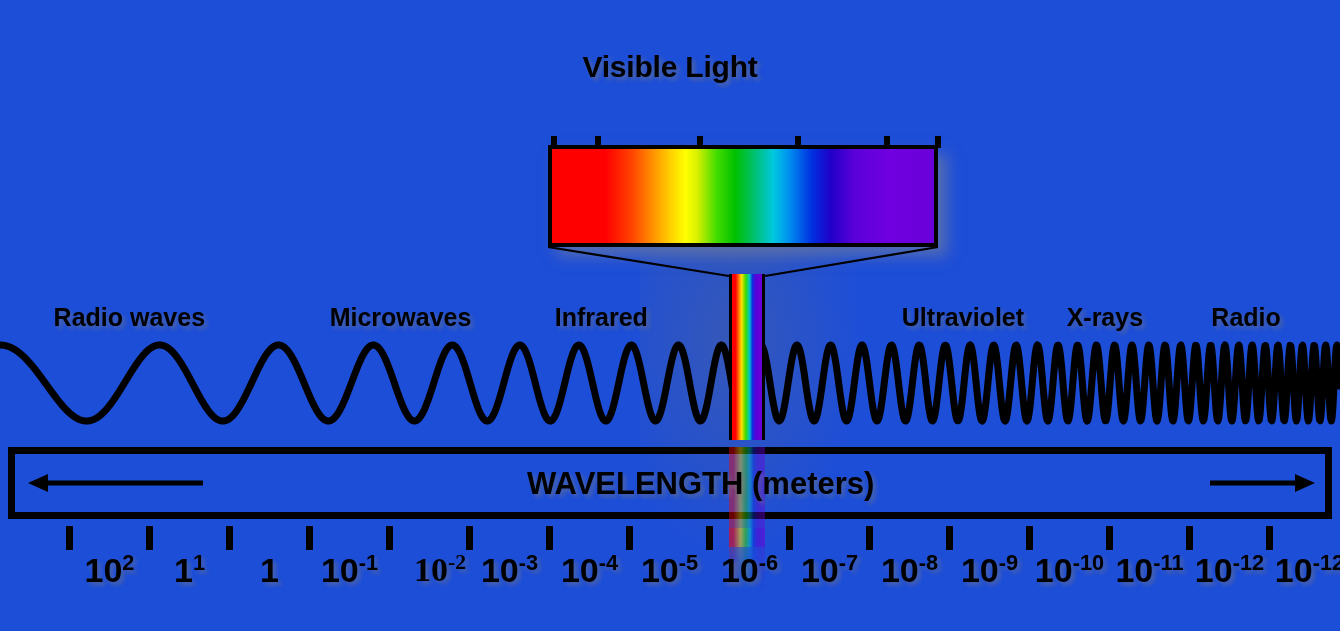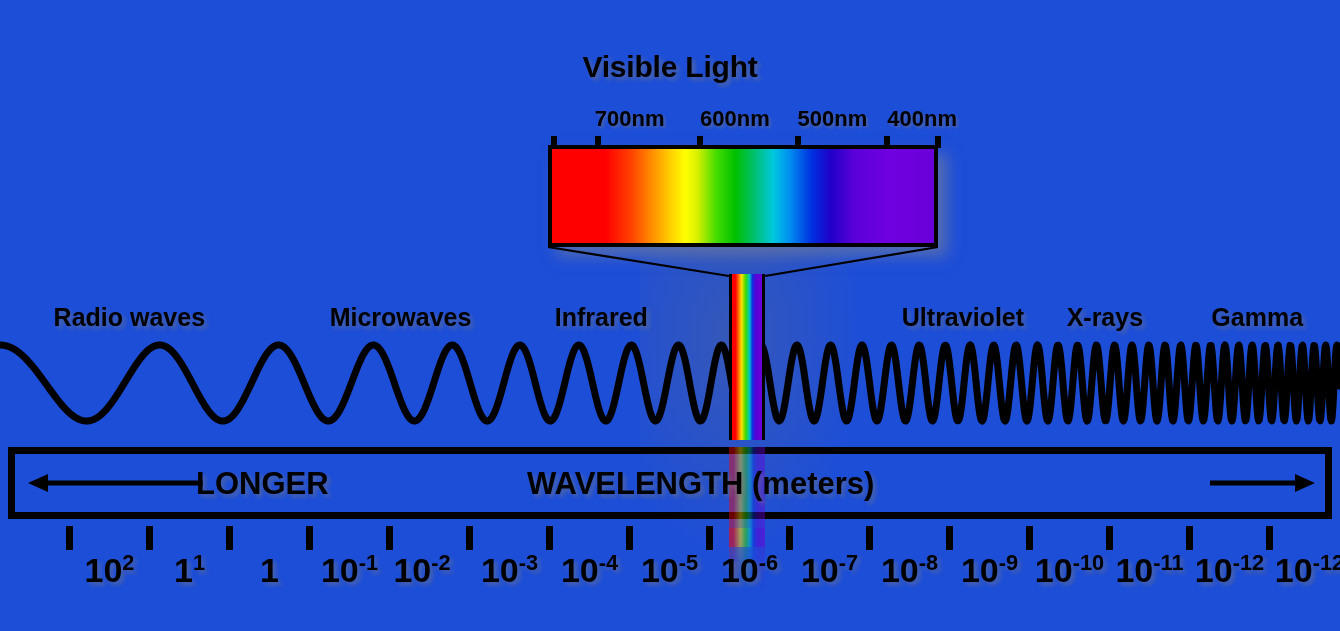--- a/index.html
+++ b/index.html
@@ -253,26 +253,20 @@
 </style>
 </head>
 <body>
 
 <div id="stage">
 
   <div id="callout-glow"></div>
 
   <div id="visible-title">Visible Light</div>
 
-  <div id="nm-labels">
-      <div class="nm-label" style="left: 12%;">700nm</div>
-      <div class="nm-label" style="left: 39%;">600nm</div>
-      <div class="nm-label" style="left: 64%;">500nm</div>
-      <div class="nm-label" style="left: 87%;">400nm</div>
-    </div>
 
   <div id="nm-ticks">
       <div class="nm-tick" style="left: 0.8%;"></div>
       <div class="nm-tick" style="left: 12%;"></div>
       <div class="nm-tick" style="left: 38.2%;"></div>
       <div class="nm-tick" style="left: 63.3%;"></div>
       <div class="nm-tick" style="left: 86.2%;"></div>
       <div class="nm-tick" style="left: 99.2%;"></div>
     </div>
 
@@ -288,21 +282,21 @@
   <svg id="wave" viewBox="0 0 1340 110" preserveAspectRatio="none">
     <path id="wave-path" fill="none" stroke="#000" stroke-width="7" stroke-linecap="round" stroke-linejoin="round" d="M0.00 15.00 L0.70 15.01 L1.40 15.04 L2.10 15.09 L2.80 15.16 L3.50 15.26 L4.20 15.37 L4.90 15.50 L5.60 15.66 L6.30 15.83 L7.00 16.03 L7.70 16.25 L8.40 16.48 L9.10 16.74 L9.80 17.02 L10.50 17.32 L11.20 17.64 L11.90 17.98 L12.60 18.34 L13.30 18.72 L14.00 19.12 L14.70 19.54 L15.40 19.98 L16.10 20.44 L16.80 20.92 L17.50 21.42 L18.20 21.93 L18.90 22.47 L19.60 23.02 L20.30 23.60 L21.00 24.19 L21.70 24.80 L22.40 25.42 L23.10 26.06 L23.80 26.73 L24.50 27.40 L25.20 28.09 L25.90 28.80 L26.60 29.53 L27.30 30.27 L28.00 31.02 L28.70 31.79 L29.40 32.57 L30.10 33.37 L30.80 34.18 L31.50 35.00 L32.20 35.84 L32.90 36.68 L33.60 37.54 L34.30 38.41 L35.00 39.29 L35.70 40.18 L36.40 41.07 L37.10 41.98 L37.80 42.89 L38.50 43.82 L39.20 44.75 L39.90 45.68 L40.60 46.63 L41.30 47.57 L42.00 48.53 L42.70 49.48 L43.40 50.45 L44.10 51.41 L44.80 52.38 L45.50 53.34 L46.20 54.31 L46.90 55.28 L47.60 56.25 L48.30 57.22 L49.00 58.19 L49.70 59.16 L50.40 60.12 L51.10 61.08 L51.80 62.04 L52.50 62.99 L53.20 63.93 L53.90 64.87 L54.60 65.81 L55.30 66.73 L56.00 67.65 L56.70 68.56 L57.40 69.46 L58.10 70.35 L58.80 71.23 L59.50 72.10 L60.20 72.96 L60.90 73.80 L61.60 74.63 L62.30 75.45 L63.00 76.26 L63.70 77.04 L64.40 77.81 L65.10 78.57 L65.80 79.31 L66.50 80.03 L67.20 80.73 L67.90 81.42 L68.60 82.08 L69.30 82.73 L70.00 83.35 L70.70 83.96 L71.40 84.54 L72.10 85.10 L72.80 85.64 L73.50 86.15 L74.20 86.64 L74.90 87.11 L75.60 87.55 L76.30 87.97 L77.00 88.36 L77.70 88.73 L78.40 89.07 L79.10 89.38 L79.80 89.67 L80.50 89.93 L81.20 90.16 L81.90 90.36 L82.60 90.54 L83.30 90.69 L84.00 90.81 L84.70 90.90 L85.40 90.96 L86.10 90.99 L86.80 91.00 L87.50 90.97 L88.20 90.92 L88.90 90.83 L89.60 90.72 L90.30 90.57 L91.00 90.40 L91.70 90.19 L92.40 89.96 L93.10 89.69 L93.80 89.40 L94.50 89.08 L95.20 88.72 L95.90 88.34 L96.60 87.93 L97.30 87.49 L98.00 87.02 L98.70 86.53 L99.40 86.00 L100.10 85.45 L100.80 84.87 L101.50 84.26 L102.20 83.63 L102.90 82.97 L103.60 82.28 L104.30 81.57 L105.00 80.83 L105.70 80.07 L106.40 79.29 L107.10 78.48 L107.80 77.65 L108.50 76.80 L109.20 75.92 L109.90 75.03 L110.60 74.11 L111.30 73.18 L112.00 72.22 L112.70 71.25 L113.40 70.26 L114.10 69.26 L114.80 68.24 L115.50 67.20 L116.20 66.15 L116.90 65.09 L117.60 64.01 L118.30 62.93 L119.00 61.83 L119.70 60.72 L120.40 59.61 L121.10 58.49 L121.80 57.36 L122.50 56.22 L123.20 55.08 L123.90 53.94 L124.60 52.79 L125.30 51.65 L126.00 50.50 L126.70 49.35 L127.40 48.21 L128.10 47.06 L128.80 45.93 L129.50 44.79 L130.20 43.66 L130.90 42.54 L131.60 41.43 L132.30 40.33 L133.00 39.23 L133.70 38.15 L134.40 37.08 L135.10 36.03 L135.80 34.98 L136.50 33.96 L137.20 32.95 L137.90 31.96 L138.60 30.99 L139.30 30.03 L140.00 29.10 L140.70 28.19 L141.40 27.30 L142.10 26.44 L142.80 25.60 L143.50 24.79 L144.20 24.00 L144.90 23.24 L145.60 22.51 L146.30 21.81 L147.00 21.14 L147.70 20.50 L148.40 19.89 L149.10 19.32 L149.80 18.78 L150.50 18.27 L151.20 17.79 L151.90 17.35 L152.60 16.95 L153.30 16.59 L154.00 16.26 L154.70 15.96 L155.40 15.71 L156.10 15.49 L156.80 15.32 L157.50 15.18 L158.20 15.08 L158.90 15.02 L159.60 15.00 L160.30 15.02 L161.00 15.08 L161.70 15.18 L162.40 15.33 L163.10 15.51 L163.80 15.73 L164.50 16.00 L165.20 16.30 L165.90 16.64 L166.60 17.03 L167.30 17.45 L168.00 17.91 L168.70 18.42 L169.40 18.96 L170.10 19.54 L170.80 20.16 L171.50 20.81 L172.20 21.50 L172.90 22.23 L173.60 22.99 L174.30 23.79 L175.00 24.62 L175.70 25.49 L176.40 26.38 L177.10 27.31 L177.80 28.27 L178.50 29.26 L179.20 30.28 L179.90 31.33 L180.60 32.40 L181.30 33.50 L182.00 34.62 L182.70 35.76 L183.40 36.93 L184.10 38.12 L184.80 39.32 L185.50 40.55 L186.20 41.79 L186.90 43.05 L187.60 44.32 L188.30 45.60 L189.00 46.89 L189.70 48.19 L190.40 49.50 L191.10 50.82 L191.80 52.14 L192.50 53.46 L193.20 54.79 L193.90 56.11 L194.60 57.43 L195.30 58.75 L196.00 60.07 L196.70 61.38 L197.40 62.67 L198.10 63.96 L198.80 65.24 L199.50 66.50 L200.20 67.75 L200.90 68.99 L201.60 70.20 L202.30 71.39 L203.00 72.57 L203.70 73.72 L204.40 74.84 L205.10 75.94 L205.80 77.01 L206.50 78.05 L207.20 79.06 L207.90 80.04 L208.60 80.98 L209.30 81.89 L210.00 82.77 L210.70 83.60 L211.40 84.40 L212.10 85.15 L212.80 85.87 L213.50 86.54 L214.20 87.17 L214.90 87.76 L215.60 88.29 L216.30 88.79 L217.00 89.23 L217.70 89.63 L218.40 89.98 L219.10 90.27 L219.80 90.52 L220.50 90.72 L221.20 90.86 L221.90 90.96 L222.60 91.00 L223.30 90.99 L224.00 90.92 L224.70 90.81 L225.40 90.64 L226.10 90.42 L226.80 90.14 L227.50 89.81 L228.20 89.43 L228.90 89.00 L229.60 88.52 L230.30 87.98 L231.00 87.40 L231.70 86.76 L232.40 86.07 L233.10 85.34 L233.80 84.56 L234.50 83.73 L235.20 82.85 L235.90 81.93 L236.60 80.97 L237.30 79.96 L238.00 78.92 L238.70 77.83 L239.40 76.71 L240.10 75.54 L240.80 74.35 L241.50 73.12 L242.20 71.85 L242.90 70.56 L243.60 69.24 L244.30 67.89 L245.00 66.52 L245.70 65.12 L246.40 63.71 L247.10 62.27 L247.80 60.82 L248.50 59.36 L249.20 57.88 L249.90 56.40 L250.60 54.90 L251.30 53.40 L252.00 51.90 L252.70 50.40 L253.40 48.90 L254.10 47.40 L254.80 45.91 L255.50 44.43 L256.20 42.96 L256.90 41.51 L257.60 40.07 L258.30 38.65 L259.00 37.25 L259.70 35.87 L260.40 34.52 L261.10 33.20 L261.80 31.91 L262.50 30.65 L263.20 29.42 L263.90 28.23 L264.60 27.08 L265.30 25.97 L266.00 24.91 L266.70 23.89 L267.40 22.92 L268.10 21.99 L268.80 21.12 L269.50 20.30 L270.20 19.53 L270.90 18.82 L271.60 18.16 L272.30 17.57 L273.00 17.03 L273.70 16.55 L274.40 16.14 L275.10 15.79 L275.80 15.50 L276.50 15.28 L277.20 15.12 L277.90 15.03 L278.60 15.00 L279.30 15.04 L280.00 15.15 L280.70 15.32 L281.40 15.56 L282.10 15.87 L282.80 16.25 L283.50 16.69 L284.20 17.19 L284.90 17.77 L285.60 18.40 L286.30 19.10 L287.00 19.86 L287.70 20.68 L288.40 21.57 L289.10 22.51 L289.80 23.51 L290.50 24.56 L291.20 25.67 L291.90 26.83 L292.60 28.05 L293.30 29.30 L294.00 30.61 L294.70 31.96 L295.40 33.35 L296.10 34.78 L296.80 36.25 L297.50 37.75 L298.20 39.28 L298.90 40.84 L299.60 42.43 L300.30 44.03 L301.00 45.66 L301.70 47.31 L302.40 48.97 L303.10 50.63 L303.80 52.31 L304.50 53.99 L305.20 55.67 L305.90 57.35 L306.60 59.02 L307.30 60.68 L308.00 62.33 L308.70 63.96 L309.40 65.57 L310.10 67.16 L310.80 68.73 L311.50 70.26 L312.20 71.77 L312.90 73.23 L313.60 74.66 L314.30 76.05 L315.00 77.39 L315.70 78.68 L316.40 79.93 L317.10 81.12 L317.80 82.25 L318.50 83.32 L319.20 84.33 L319.90 85.28 L320.60 86.17 L321.30 86.98 L322.00 87.72 L322.70 88.40 L323.40 88.99 L324.10 89.52 L324.80 89.96 L325.50 90.33 L326.20 90.62 L326.90 90.83 L327.60 90.95 L328.30 91.00 L329.00 90.96 L329.70 90.84 L330.40 90.64 L331.10 90.36 L331.80 89.99 L332.50 89.54 L333.20 89.01 L333.90 88.40 L334.60 87.71 L335.30 86.94 L336.00 86.10 L336.70 85.18 L337.40 84.18 L338.10 83.12 L338.80 81.98 L339.50 80.78 L340.20 79.51 L340.90 78.18 L341.60 76.79 L342.30 75.35 L343.00 73.85 L343.70 72.30 L344.40 70.70 L345.10 69.06 L345.80 67.38 L346.50 65.66 L347.20 63.92 L347.90 62.14 L348.60 60.34 L349.30 58.52 L350.00 56.68 L350.70 54.84 L351.40 52.98 L352.10 51.12 L352.80 49.27 L353.50 47.42 L354.20 45.58 L354.90 43.76 L355.60 41.95 L356.30 40.17 L357.00 38.42 L357.70 36.70 L358.40 35.02 L359.10 33.38 L359.80 31.79 L360.50 30.25 L361.20 28.76 L361.90 27.33 L362.60 25.96 L363.30 24.66 L364.00 23.42 L364.70 22.26 L365.40 21.18 L366.10 20.17 L366.80 19.25 L367.50 18.41 L368.20 17.66 L368.90 17.00 L369.60 16.43 L370.30 15.95 L371.00 15.57 L371.70 15.28 L372.40 15.10 L373.10 15.01 L373.80 15.02 L374.50 15.13 L375.20 15.34 L375.90 15.65 L376.60 16.06 L377.30 16.57 L378.00 17.18 L378.70 17.88 L379.40 18.68 L380.10 19.57 L380.80 20.56 L381.50 21.63 L382.20 22.79 L382.90 24.03 L383.60 25.36 L384.30 26.76 L385.00 28.24 L385.70 29.79 L386.40 31.40 L387.10 33.08 L387.80 34.81 L388.50 36.60 L389.20 38.43 L389.90 40.31 L390.60 42.23 L391.30 44.18 L392.00 46.16 L392.70 48.16 L393.40 50.18 L394.10 52.21 L394.80 54.25 L395.50 56.28 L396.20 58.31 L396.90 60.32 L397.60 62.32 L398.30 64.29 L399.00 66.24 L399.70 68.14 L400.40 70.01 L401.10 71.83 L401.80 73.59 L402.50 75.30 L403.20 76.94 L403.90 78.52 L404.60 80.02 L405.30 81.44 L406.00 82.78 L406.70 84.03 L407.40 85.19 L408.10 86.25 L408.80 87.22 L409.50 88.08 L410.20 88.83 L410.90 89.48 L411.60 90.01 L412.30 90.43 L413.00 90.74 L413.70 90.93 L414.40 91.00 L415.10 90.95 L415.80 90.79 L416.50 90.50 L417.20 90.10 L417.90 89.58 L418.60 88.94 L419.30 88.18 L420.00 87.32 L420.70 86.34 L421.40 85.25 L422.10 84.06 L422.80 82.77 L423.50 81.38 L424.20 79.89 L424.90 78.32 L425.60 76.65 L426.30 74.91 L427.00 73.10 L427.70 71.21 L428.40 69.27 L429.10 67.26 L429.80 65.21 L430.50 63.11 L431.20 60.98 L431.90 58.81 L432.60 56.62 L433.30 54.42 L434.00 52.21 L434.70 50.00 L435.40 47.79 L436.10 45.60 L436.80 43.43 L437.50 41.29 L438.20 39.19 L438.90 37.13 L439.60 35.13 L440.30 33.18 L441.00 31.30 L441.70 29.50 L442.40 27.77 L443.10 26.13 L443.80 24.58 L444.50 23.13 L445.20 21.78 L445.90 20.55 L446.60 19.42 L447.30 18.42 L448.00 17.54 L448.70 16.78 L449.40 16.16 L450.10 15.66 L450.80 15.30 L451.50 15.08 L452.20 15.00 L452.90 15.06 L453.60 15.25 L454.30 15.59 L455.00 16.06 L455.70 16.68 L456.40 17.42 L457.10 18.31 L457.80 19.32 L458.50 20.46 L459.20 21.73 L459.90 23.11 L460.60 24.61 L461.30 26.23 L462.00 27.94 L462.70 29.76 L463.40 31.66 L464.10 33.65 L464.80 35.72 L465.50 37.86 L466.20 40.06 L466.90 42.31 L467.60 44.61 L468.30 46.95 L469.00 49.31 L469.70 51.69 L470.40 54.08 L471.10 56.47 L471.80 58.85 L472.50 61.21 L473.20 63.54 L473.90 65.83 L474.60 68.07 L475.30 70.25 L476.00 72.37 L476.70 74.42 L477.40 76.37 L478.10 78.24 L478.80 80.01 L479.50 81.66 L480.20 83.21 L480.90 84.62 L481.60 85.91 L482.30 87.07 L483.00 88.09 L483.70 88.96 L484.40 89.68 L485.10 90.24 L485.80 90.66 L486.50 90.91 L487.20 91.00 L487.90 90.93 L488.60 90.70 L489.30 90.31 L490.00 89.75 L490.70 89.04 L491.40 88.17 L492.10 87.14 L492.80 85.97 L493.50 84.65 L494.20 83.19 L494.90 81.60 L495.60 79.88 L496.30 78.03 L497.00 76.08 L497.70 74.02 L498.40 71.86 L499.10 69.61 L499.80 67.29 L500.50 64.90 L501.20 62.45 L501.90 59.95 L502.60 57.43 L503.30 54.87 L504.00 52.31 L504.70 49.74 L505.40 47.18 L506.10 44.65 L506.80 42.15 L507.50 39.70 L508.20 37.31 L508.90 34.98 L509.60 32.74 L510.30 30.59 L511.00 28.54 L511.70 26.60 L512.40 24.79 L513.10 23.10 L513.80 21.56 L514.50 20.16 L515.20 18.92 L515.90 17.84 L516.60 16.92 L517.30 16.18 L518.00 15.62 L518.70 15.23 L519.40 15.03 L520.10 15.02 L520.80 15.19 L521.50 15.54 L522.20 16.08 L522.90 16.81 L523.60 17.71 L524.30 18.79 L525.00 20.05 L525.70 21.47 L526.40 23.05 L527.10 24.78 L527.80 26.66 L528.50 28.67 L529.20 30.81 L529.90 33.07 L530.60 35.43 L531.30 37.89 L532.00 40.42 L532.70 43.03 L533.40 45.69 L534.10 48.39 L534.80 51.12 L535.50 53.86 L536.20 56.60 L536.90 59.33 L537.60 62.03 L538.30 64.69 L539.00 67.29 L539.70 69.81 L540.40 72.25 L541.10 74.59 L541.80 76.82 L542.50 78.93 L543.20 80.89 L543.90 82.71 L544.60 84.38 L545.30 85.87 L546.00 87.19 L546.70 88.32 L547.40 89.26 L548.10 90.00 L548.80 90.54 L549.50 90.88 L550.20 91.00 L550.90 90.91 L551.60 90.61 L552.30 90.10 L553.00 89.38 L553.70 88.46 L554.40 87.33 L555.10 86.01 L555.80 84.49 L556.50 82.80 L557.20 80.93 L557.90 78.90 L558.60 76.72 L559.30 74.40 L560.00 71.95 L560.70 69.39 L561.40 66.73 L562.10 63.98 L562.80 61.17 L563.50 58.30 L564.20 55.40 L564.90 52.48 L565.60 49.56 L566.30 46.65 L567.00 43.78 L567.70 40.96 L568.40 38.21 L569.10 35.54 L569.80 32.97 L570.50 30.52 L571.20 28.21 L571.90 26.04 L572.60 24.03 L573.30 22.20 L574.00 20.55 L574.70 19.10 L575.40 17.85 L576.10 16.83 L576.80 16.02 L577.50 15.45 L578.20 15.11 L578.90 15.00 L579.60 15.13 L580.30 15.51 L581.00 16.12 L581.70 16.96 L582.40 18.04 L583.10 19.34 L583.80 20.86 L584.50 22.58 L585.20 24.51 L585.90 26.62 L586.60 28.90 L587.30 31.35 L588.00 33.94 L588.70 36.65 L589.40 39.48 L590.10 42.41 L590.80 45.40 L591.50 48.45 L592.20 51.54 L592.90 54.64 L593.60 57.73 L594.30 60.80 L595.00 63.82 L595.70 66.77 L596.40 69.63 L597.10 72.38 L597.80 75.01 L598.50 77.49 L599.20 79.81 L599.90 81.94 L600.60 83.88 L601.30 85.61 L602.00 87.12 L602.70 88.40 L603.40 89.42 L604.10 90.20 L604.80 90.72 L605.50 90.97 L606.20 90.96 L606.90 90.68 L607.60 90.13 L608.30 89.32 L609.00 88.25 L609.70 86.92 L610.40 85.35 L611.10 83.54 L611.80 81.52 L612.50 79.28 L613.20 76.85 L613.90 74.24 L614.60 71.47 L615.30 68.57 L616.00 65.54 L616.70 62.42 L617.40 59.23 L618.10 55.98 L618.80 52.71 L619.50 49.43 L620.20 46.18 L620.90 42.97 L621.60 39.83 L622.30 36.79 L623.00 33.86 L623.70 31.08 L624.40 28.46 L625.10 26.02 L625.80 23.78 L626.50 21.77 L627.20 19.99 L627.90 18.47 L628.60 17.21 L629.30 16.22 L630.00 15.52 L630.70 15.11 L631.40 15.00 L632.10 15.19 L632.80 15.67 L633.50 16.45 L634.20 17.52 L634.90 18.88 L635.60 20.51 L636.30 22.40 L637.00 24.54 L637.70 26.91 L638.40 29.49 L639.10 32.27 L639.80 35.23 L640.50 38.33 L641.20 41.55 L641.90 44.88 L642.60 48.27 L643.30 51.71 L644.00 55.17 L644.70 58.61 L645.40 62.01 L646.10 65.34 L646.80 68.57 L647.50 71.68 L648.20 74.63 L648.90 77.41 L649.60 79.98 L650.30 82.33 L651.00 84.44 L651.70 86.27 L652.40 87.83 L653.10 89.09 L653.80 90.03 L654.50 90.66 L655.20 90.97 L655.90 90.95 L656.60 90.59 L657.30 89.91 L658.00 88.90 L658.70 87.57 L659.40 85.94 L660.10 84.01 L660.80 81.81 L661.50 79.34 L662.20 76.64 L662.90 73.72 L663.60 70.61 L664.30 67.33 L665.00 63.93 L665.70 60.42 L666.40 56.83 L667.10 53.21 L667.80 49.58 L668.50 45.97 L669.20 42.43 L669.90 38.97 L670.60 35.64 L671.30 32.47 L672.00 29.48 L672.70 26.71 L673.40 24.18 L674.10 21.92 L674.80 19.94 L675.50 18.28 L676.20 16.94 L676.90 15.95 L677.60 15.30 L678.30 15.01 L679.00 15.09 L679.70 15.54 L680.40 16.34 L681.10 17.50 L681.80 19.01 L682.50 20.85 L683.20 23.00 L683.90 25.46 L684.60 28.18 L685.30 31.16 L686.00 34.35 L686.70 37.74 L687.40 41.28 L688.10 44.94 L688.80 48.69 L689.50 52.49 L690.20 56.30 L690.90 60.08 L691.60 63.80 L692.30 67.41 L693.00 70.88 L693.70 74.17 L694.40 77.25 L695.10 80.09 L695.80 82.65 L696.50 84.91 L697.20 86.85 L697.90 88.43 L698.60 89.65 L699.30 90.48 L700.00 90.92 L700.70 90.97 L701.40 90.62 L702.10 89.86 L702.80 88.72 L703.50 87.19 L704.20 85.30 L704.90 83.05 L705.60 80.49 L706.30 77.62 L707.00 74.48 L707.70 71.10 L708.40 67.53 L709.10 63.79 L709.80 59.92 L710.50 55.98 L711.20 51.99 L711.90 48.01 L712.60 44.08 L713.30 40.25 L714.00 36.55 L714.70 33.02 L715.40 29.72 L716.10 26.67 L716.80 23.91 L717.50 21.48 L718.20 19.40 L718.90 17.71 L719.60 16.40 L720.30 15.52 L721.00 15.07 L721.70 15.04 L722.40 15.46 L723.10 16.31 L723.80 17.59 L724.50 19.29 L725.20 21.37 L725.90 23.84 L726.60 26.64 L727.30 29.76 L728.00 33.17 L728.70 36.81 L729.40 40.64 L730.10 44.64 L730.80 48.73 L731.50 52.89 L732.20 57.05 L732.90 61.17 L733.60 65.20 L734.30 69.08 L735.00 72.78 L735.70 76.23 L736.40 79.41 L737.10 82.27 L737.80 84.78 L738.50 86.90 L739.20 88.59 L739.90 89.85 L740.60 90.66 L741.30 90.99 L742.00 90.85 L742.70 90.23 L743.40 89.14 L744.10 87.60 L744.80 85.61 L745.50 83.20 L746.20 80.41 L746.90 77.26 L747.60 73.79 L748.30 70.06 L749.00 66.09 L749.70 61.95 L750.40 57.69 L751.10 53.36 L751.80 49.02 L752.50 44.73 L753.20 40.54 L753.90 36.50 L754.60 32.68 L755.30 29.12 L756.00 25.88 L756.70 22.99 L757.40 20.50 L758.10 18.44 L758.80 16.84 L759.50 15.73 L760.20 15.12 L760.90 15.03 L761.60 15.45 L762.30 16.38 L763.00 17.82 L763.70 19.74 L764.40 22.13 L765.10 24.94 L765.80 28.15 L766.50 31.71 L767.20 35.57 L767.90 39.68 L768.60 43.98 L769.30 48.42 L770.00 52.93 L770.70 57.44 L771.40 61.90 L772.10 66.24 L772.80 70.40 L773.50 74.31 L774.20 77.92 L774.90 81.18 L775.60 84.04 L776.30 86.45 L777.00 88.38 L777.70 89.79 L778.40 90.67 L779.10 91.00 L779.80 90.77 L780.50 89.98 L781.20 88.64 L781.90 86.77 L782.60 84.40 L783.30 81.55 L784.00 78.28 L784.70 74.61 L785.40 70.62 L786.10 66.35 L786.80 61.88 L787.50 57.26 L788.20 52.58 L788.90 47.89 L789.60 43.27 L790.30 38.80 L791.00 34.54 L791.70 30.55 L792.40 26.91 L793.10 23.67 L793.80 20.89 L794.50 18.60 L795.20 16.85 L795.90 15.67 L796.60 15.07 L797.30 15.08 L798.00 15.69 L798.70 16.89 L799.40 18.67 L800.10 21.01 L800.80 23.86 L801.50 27.19 L802.20 30.94 L802.90 35.05 L803.60 39.47 L804.30 44.11 L805.00 48.90 L805.70 53.77 L806.40 58.63 L807.10 63.40 L807.80 68.01 L808.50 72.38 L809.20 76.43 L809.90 80.10 L810.60 83.31 L811.30 86.03 L812.00 88.18 L812.70 89.75 L813.40 90.70 L814.10 91.00 L814.80 90.66 L815.50 89.67 L816.20 88.05 L816.90 85.82 L817.60 83.03 L818.30 79.71 L819.00 75.92 L819.70 71.72 L820.40 67.19 L821.10 62.41 L821.80 57.45 L822.50 52.41 L823.20 47.37 L823.90 42.43 L824.60 37.66 L825.30 33.16 L826.00 29.01 L826.70 25.28 L827.40 22.05 L828.10 19.37 L828.80 17.30 L829.50 15.87 L830.20 15.12 L830.90 15.06 L831.60 15.69 L832.30 17.01 L833.00 19.00 L833.70 21.62 L834.40 24.82 L835.10 28.55 L835.80 32.75 L836.50 37.33 L837.20 42.21 L837.90 47.30 L838.60 52.51 L839.30 57.73 L840.00 62.87 L840.70 67.84 L841.40 72.52 L842.10 76.84 L842.80 80.70 L843.50 84.04 L844.20 86.78 L844.90 88.87 L845.60 90.27 L846.30 90.94 L847.00 90.87 L847.70 90.05 L848.40 88.51 L849.10 86.26 L849.80 83.35 L850.50 79.83 L851.20 75.77 L851.90 71.26 L852.60 66.36 L853.30 61.20 L854.00 55.86 L854.70 50.45 L855.40 45.09 L856.10 39.88 L856.80 34.93 L857.50 30.35 L858.20 26.22 L858.90 22.63 L859.60 19.67 L860.30 17.40 L861.00 15.86 L861.70 15.09 L862.40 15.11 L863.10 15.93 L863.80 17.53 L864.50 19.87 L865.20 22.92 L865.90 26.62 L866.60 30.88 L867.30 35.62 L868.00 40.73 L868.70 46.12 L869.40 51.67 L870.10 57.25 L870.80 62.74 L871.50 68.04 L872.20 73.01 L872.90 77.56 L873.60 81.57 L874.30 84.96 L875.00 87.65 L875.70 89.58 L876.40 90.70 L877.10 90.99 L877.80 90.43 L878.50 89.03 L879.20 86.82 L879.90 83.84 L880.60 80.16 L881.30 75.87 L882.00 71.05 L882.70 65.81 L883.40 60.27 L884.10 54.55 L884.80 48.79 L885.50 43.12 L886.20 37.67 L886.90 32.57 L887.60 27.93 L888.30 23.88 L889.00 20.49 L889.70 17.87 L890.40 16.07 L891.10 15.13 L891.80 15.09 L892.50 15.96 L893.20 17.70 L893.90 20.29 L894.60 23.67 L895.30 27.76 L896.00 32.46 L896.70 37.66 L897.40 43.25 L898.10 49.08 L898.80 55.01 L899.50 60.90 L900.20 66.61 L900.90 72.00 L901.60 76.92 L902.30 81.25 L903.00 84.90 L903.70 87.75 L904.40 89.74 L905.10 90.81 L905.80 90.93 L906.50 90.10 L907.20 88.33 L907.90 85.67 L908.60 82.16 L909.30 77.91 L910.00 73.02 L910.70 67.60 L911.40 61.80 L912.10 55.77 L912.80 49.65 L913.50 43.62 L914.20 37.82 L914.90 32.40 L915.60 27.52 L916.30 23.30 L917.00 19.85 L917.70 17.28 L918.40 15.65 L919.10 15.01 L919.80 15.38 L920.50 16.76 L921.20 19.11 L921.90 22.37 L922.60 26.47 L923.30 31.29 L924.00 36.71 L924.70 42.58 L925.40 48.74 L926.10 55.03 L926.80 61.27 L927.50 67.29 L928.20 72.93 L928.90 78.02 L929.60 82.42 L930.30 86.02 L931.00 88.69 L931.70 90.37 L932.40 91.00 L933.10 90.55 L933.80 89.05 L934.50 86.52 L935.20 83.03 L935.90 78.68 L936.60 73.59 L937.30 67.90 L938.00 61.77 L938.70 55.38 L939.40 48.91 L940.10 42.56 L940.80 36.49 L941.50 30.90 L942.20 25.95 L942.90 21.79 L943.60 18.54 L944.30 16.30 L945.00 15.15 L945.70 15.13 L946.40 16.23 L947.10 18.44 L947.80 21.69 L948.50 25.89 L949.20 30.91 L949.90 36.60 L950.60 42.81 L951.30 49.33 L952.00 55.97 L952.70 62.54 L953.40 68.82 L954.10 74.62 L954.80 79.76 L955.50 84.08 L956.20 87.44 L956.90 89.73 L957.60 90.87 L958.30 90.83 L959.00 89.59 L959.70 87.20 L960.40 83.72 L961.10 79.26 L961.80 73.96 L962.50 67.98 L963.20 61.51 L963.90 54.76 L964.60 47.94 L965.30 41.28 L966.00 34.98 L966.70 29.26 L967.40 24.31 L968.10 20.29 L968.80 17.34 L969.50 15.55 L970.20 15.00 L970.90 15.71 L971.60 17.66 L972.30 20.78 L973.00 24.99 L973.70 30.14 L974.40 36.07 L975.10 42.57 L975.80 49.44 L976.50 56.44 L977.20 63.34 L977.90 69.89 L978.60 75.87 L979.30 81.08 L980.00 85.32 L980.70 88.46 L981.40 90.38 L982.10 91.00 L982.80 90.30 L983.50 88.29 L984.20 85.05 L984.90 80.67 L985.60 75.32 L986.30 69.16 L987.00 62.43 L987.70 55.35 L988.40 48.17 L989.10 41.16 L989.80 34.56 L990.50 28.62 L991.20 23.55 L991.90 19.53 L992.60 16.72 L993.30 15.23 L994.00 15.12 L994.70 16.40 L995.40 19.02 L996.10 22.89 L996.80 27.89 L997.50 33.82 L998.20 40.48 L998.90 47.61 L999.60 54.95 L1000.30 62.23 L1001.00 69.18 L1001.70 75.52 L1002.40 81.02 L1003.10 85.47 L1003.80 88.68 L1004.50 90.54 L1005.20 90.97 L1005.90 89.93 L1006.60 87.48 L1007.30 83.68 L1008.00 78.70 L1008.70 72.70 L1009.40 65.93 L1010.10 58.65 L1010.80 51.13 L1011.50 43.67 L1012.20 36.57 L1012.90 30.12 L1013.60 24.55 L1014.30 20.12 L1015.00 16.99 L1015.70 15.29 L1016.40 15.11 L1017.10 16.45 L1017.80 19.28 L1018.50 23.47 L1019.20 28.87 L1019.90 35.26 L1020.60 42.38 L1021.30 49.95 L1022.00 57.66 L1022.70 65.18 L1023.40 72.21 L1024.10 78.46 L1024.80 83.66 L1025.50 87.58 L1026.20 90.06 L1026.90 90.99 L1027.60 90.33 L1028.30 88.08 L1029.00 84.35 L1029.70 79.28 L1030.40 73.08 L1031.10 66.01 L1031.80 58.38 L1032.50 50.50 L1033.20 42.72 L1033.90 35.38 L1034.60 28.78 L1035.30 23.23 L1036.00 18.97 L1036.70 16.20 L1037.40 15.03 L1038.10 15.54 L1038.80 17.70 L1039.50 21.42 L1040.20 26.56 L1040.90 32.88 L1041.60 40.10 L1042.30 47.92 L1043.00 55.97 L1043.70 63.91 L1044.40 71.36 L1045.10 77.99 L1045.80 83.49 L1046.50 87.61 L1047.20 90.16 L1047.90 91.00 L1048.60 90.09 L1049.30 87.47 L1050.00 83.26 L1050.70 77.63 L1051.40 70.84 L1052.10 63.21 L1052.80 55.09 L1053.50 46.86 L1054.20 38.91 L1054.90 31.62 L1055.60 25.32 L1056.30 20.33 L1057.00 16.90 L1057.70 15.18 L1058.40 15.28 L1059.10 17.19 L1059.80 20.83 L1060.50 26.04 L1061.20 32.56 L1061.90 40.09 L1062.60 48.25 L1063.30 56.67 L1064.00 64.91 L1064.70 72.58 L1065.40 79.29 L1066.10 84.71 L1066.80 88.56 L1067.50 90.65 L1068.20 90.85 L1068.90 89.16 L1069.60 85.64 L1070.30 80.48 L1071.00 73.91 L1071.70 66.28 L1072.40 57.95 L1073.10 49.36 L1073.80 40.95 L1074.50 33.14 L1075.20 26.35 L1075.90 20.92 L1076.60 17.14 L1077.30 15.22 L1078.00 15.27 L1078.70 17.30 L1079.40 21.19 L1080.10 26.77 L1080.80 33.73 L1081.50 41.73 L1082.20 50.34 L1082.90 59.10 L1083.60 67.54 L1084.30 75.23 L1085.00 81.73 L1085.70 86.69 L1086.40 89.84 L1087.10 91.00 L1087.80 90.09 L1088.50 87.17 L1089.20 82.37 L1089.90 75.95 L1090.60 68.27 L1091.30 59.73 L1092.00 50.80 L1092.70 41.99 L1093.40 33.77 L1094.10 26.62 L1094.80 20.93 L1095.50 17.03 L1096.20 15.16 L1096.90 15.41 L1097.60 17.80 L1098.30 22.19 L1099.00 28.34 L1099.70 35.91 L1100.40 44.47 L1101.10 53.53 L1101.80 62.57 L1102.50 71.08 L1103.20 78.55 L1103.90 84.54 L1104.60 88.70 L1105.30 90.78 L1106.00 90.65 L1106.70 88.30 L1107.40 83.86 L1108.10 77.59 L1108.80 69.85 L1109.50 61.09 L1110.20 51.84 L1110.90 42.65 L1111.60 34.06 L1112.30 26.60 L1113.00 20.73 L1113.70 16.80 L1114.40 15.07 L1115.10 15.65 L1115.80 18.52 L1116.50 23.50 L1117.20 30.31 L1117.90 38.53 L1118.60 47.65 L1119.30 57.12 L1120.00 66.35 L1120.70 74.76 L1121.40 81.82 L1122.10 87.07 L1122.80 90.19 L1123.50 90.96 L1124.20 89.33 L1124.90 85.38 L1125.60 79.37 L1126.30 71.66 L1127.00 62.74 L1127.70 53.18 L1128.40 43.60 L1129.10 34.61 L1129.80 26.80 L1130.50 20.69 L1131.20 16.67 L1131.90 15.03 L1132.60 15.88 L1133.30 19.18 L1134.00 24.71 L1134.70 32.13 L1135.40 40.94 L1136.10 50.57 L1136.80 60.38 L1137.50 69.71 L1138.20 77.93 L1138.90 84.47 L1139.60 88.90 L1140.30 90.90 L1141.00 90.32 L1141.70 87.20 L1142.40 81.73 L1143.10 74.28 L1143.80 65.35 L1144.50 55.56 L1145.20 45.57 L1145.90 36.09 L1146.60 27.77 L1147.30 21.21 L1148.00 16.86 L1148.70 15.04 L1149.40 15.90 L1150.10 19.39 L1150.80 25.26 L1151.50 33.12 L1152.20 42.40 L1152.90 52.46 L1153.60 62.57 L1154.30 72.00 L1155.00 80.08 L1155.70 86.21 L1156.40 89.94 L1157.10 90.98 L1157.80 89.25 L1158.50 84.86 L1159.20 78.12 L1159.90 69.52 L1160.60 59.69 L1161.30 49.34 L1162.00 39.26 L1162.70 30.18 L1163.40 22.80 L1164.10 17.67 L1164.80 15.20 L1165.50 15.57 L1166.20 18.78 L1166.90 24.59 L1167.60 32.57 L1168.30 42.12 L1169.00 52.52 L1169.70 62.98 L1170.40 72.67 L1171.10 80.87 L1171.80 86.91 L1172.50 90.33 L1173.20 90.84 L1173.90 88.39 L1174.60 83.17 L1175.30 75.56 L1176.00 66.16 L1176.70 55.71 L1177.40 45.03 L1178.10 34.96 L1178.80 26.33 L1179.50 19.81 L1180.20 15.95 L1180.90 15.07 L1181.60 17.25 L1182.30 22.33 L1183.00 29.91 L1183.70 39.39 L1184.40 49.99 L1185.10 60.85 L1185.80 71.08 L1186.50 79.84 L1187.20 86.39 L1187.90 90.17 L1188.60 90.88 L1189.30 88.42 L1190.00 82.99 L1190.70 75.04 L1191.40 65.22 L1192.10 54.35 L1192.80 43.36 L1193.50 33.17 L1194.20 24.65 L1194.90 18.54 L1195.60 15.38 L1196.30 15.44 L1197.00 18.75 L1197.70 25.02 L1198.40 33.73 L1199.10 44.12 L1199.80 55.31 L1200.50 66.30 L1201.20 76.15 L1201.90 83.98 L1202.60 89.08 L1203.30 90.99 L1204.00 89.54 L1204.70 84.82 L1205.40 77.26 L1206.10 67.52 L1206.80 56.45 L1207.50 45.06 L1208.20 34.37 L1208.90 25.35 L1209.60 18.84 L1210.30 15.43 L1211.00 15.45 L1211.70 18.91 L1212.40 25.52 L1213.10 34.67 L1213.80 45.53 L1214.50 57.10 L1215.20 68.31 L1215.90 78.10 L1216.60 85.55 L1217.30 89.96 L1218.00 90.90 L1218.70 88.25 L1219.40 82.26 L1220.10 73.48 L1220.80 62.74 L1221.50 51.05 L1222.20 39.53 L1222.90 29.29 L1223.60 21.32 L1224.30 16.40 L1225.00 15.03 L1225.70 17.35 L1226.40 23.16 L1227.10 31.89 L1227.80 42.71 L1228.50 54.55 L1229.20 66.27 L1229.90 76.68 L1230.60 84.76 L1231.30 89.68 L1232.00 90.95 L1232.70 88.41 L1233.40 82.31 L1234.10 73.25 L1234.80 62.13 L1235.50 50.06 L1236.20 38.28 L1236.90 27.98 L1237.60 20.23 L1238.30 15.83 L1239.00 15.24 L1239.70 18.56 L1240.40 25.44 L1241.10 35.20 L1241.80 46.82 L1242.50 59.11 L1243.20 70.77 L1243.90 80.59 L1244.60 87.51 L1245.30 90.79 L1246.00 90.07 L1246.70 85.41 L1247.40 77.29 L1248.10 66.55 L1248.80 54.35 L1249.50 41.99 L1250.20 30.79 L1250.90 21.99 L1251.60 16.53 L1252.30 15.04 L1253.00 17.69 L1253.70 24.21 L1254.40 33.90 L1255.10 45.71 L1255.80 58.34 L1256.50 70.40 L1257.20 80.54 L1257.90 87.63 L1258.60 90.85 L1259.30 89.84 L1260.00 84.68 L1260.70 75.94 L1261.40 64.60 L1262.10 51.92 L1262.80 39.35 L1263.50 28.32 L1264.20 20.09 L1264.90 15.64 L1265.60 15.47 L1266.30 19.64 L1267.00 27.68 L1267.70 38.67 L1268.40 51.35 L1269.10 64.24 L1269.80 75.83 L1270.50 84.75 L1271.20 89.94 L1271.90 90.77 L1272.60 87.13 L1273.30 79.42 L1274.00 68.55 L1274.70 55.80 L1275.40 42.70 L1276.10 30.82 L1276.80 21.60 L1277.50 16.17 L1278.20 15.20 L1278.90 18.83 L1279.60 26.64 L1280.30 37.69 L1281.00 50.63 L1281.70 63.89 L1282.40 75.82 L1283.10 84.94 L1283.80 90.10 L1284.50 90.64 L1285.20 86.48 L1285.90 78.12 L1286.60 66.58 L1287.30 53.31 L1288.00 39.99 L1288.70 28.30 L1289.40 19.73 L1290.10 15.40 L1290.80 15.87 L1291.50 21.12 L1292.20 30.47 L1292.90 42.75 L1293.60 56.37 L1294.30 69.58 L1295.00 80.64 L1295.70 88.11 L1296.40 90.98 L1297.10 88.87 L1297.80 82.03 L1298.50 71.34 L1299.20 58.20 L1299.90 44.35 L1300.60 31.63 L1301.30 21.76 L1302.00 16.06 L1302.70 15.33 L1303.40 19.68 L1304.10 28.55 L1304.80 40.75 L1305.50 54.63 L1306.20 68.31 L1306.90 79.92 L1307.60 87.84 L1308.30 90.97 L1309.00 88.86 L1309.70 81.78 L1310.40 70.69 L1311.10 57.11 L1311.80 42.94 L1312.50 30.16 L1313.20 20.58 L1313.90 15.55 L1314.60 15.82 L1315.30 21.36 L1316.00 31.41 L1316.70 44.56 L1317.40 58.94 L1318.10 72.48 L1318.80 83.24 L1319.50 89.64 L1320.20 90.75 L1320.90 86.37 L1321.60 77.13 L1322.30 64.35 L1323.00 49.88 L1323.70 35.86 L1324.40 24.34 L1325.10 17.04 L1325.80 15.07 L1326.50 18.73 L1327.20 27.51 L1327.90 40.12 L1328.60 54.68 L1329.30 69.00 L1330.00 80.93 L1330.70 88.65 L1331.40 90.97 L1332.10 87.51 L1332.80 78.77 L1333.50 66.08 L1334.20 51.35 L1334.90 36.86 L1335.60 24.85 L1336.30 17.18 L1337.00 15.06 L1337.70 18.86 L1338.40 28.00 L1339.10 41.07 L1339.80 56.04"></path>
   </svg>
 
   <div id="band-labels">
       <div class="band-label" style="left: 4%;">Radio waves</div>
       <div class="band-label" style="left: 24.6%;">Microwaves</div>
       <div class="band-label" style="left: 41.4%;">Infrared</div>
       <div class="band-label" style="left: 67.3%;">Ultraviolet</div>
       <div class="band-label" style="left: 79.6%;">X-rays</div>
-      <div class="band-label" style="left: 90.4%;">Gamma</div>
+      <div class="band-label" style="left: 90.4%;">Radio</div>
     </div>
 
   <div id="rainbow-column">
     <div class="rainbow-fill"></div>
   </div>
 
   <div id="wavelength-bar"></div>
 
   <div id="rainbow-column-faded">
     <div class="rainbow-fill"></div>
@@ -313,21 +307,20 @@
 
   <svg id="arrow-left" class="bar-arrow" viewBox="0 0 175 26" preserveAspectRatio="none">
     <line x1="14" y1="13" x2="175" y2="13" stroke="#000" stroke-width="5"></line>
     <polygon points="0,13 20,4 20,22" fill="#000"></polygon>
   </svg>
   <svg id="arrow-right" class="bar-arrow" viewBox="0 0 105 26" preserveAspectRatio="none">
     <line x1="0" y1="13" x2="91" y2="13" stroke="#000" stroke-width="5"></line>
     <polygon points="105,13 85,4 85,22" fill="#000"></polygon>
   </svg>
 
-  <div id="longer-label" class="bar-text">LONGER</div>
   <div id="wavelength-label" class="bar-text">WAVELENGTH (meters)</div>
 
   <div id="scale-ticks">
       <div class="scale-tick" style="left: 66px;"></div>
       <div class="scale-tick" style="left: 146px;"></div>
       <div class="scale-tick" style="left: 226px;"></div>
       <div class="scale-tick" style="left: 306px;"></div>
       <div class="scale-tick" style="left: 386px;"></div>
       <div class="scale-tick" style="left: 466px;"></div>
       <div class="scale-tick" style="left: 546px;"></div>
@@ -340,21 +333,21 @@
       <div class="scale-tick" style="left: 1106px;"></div>
       <div class="scale-tick" style="left: 1186px;"></div>
       <div class="scale-tick" style="left: 1266px;"></div>
     </div>
 
   <div id="exponents">
       <div class="exponent" style="left: 109.5px;">10<sup>2</sup></div>
       <div class="exponent" style="left: 189.5px;">1<sup>1</sup></div>
       <div class="exponent" style="left: 269.5px;">1</div>
       <div class="exponent" style="left: 349.5px;">10<sup>-1</sup></div>
-      <div class="exponent" style="left: 422px;">10<sup>-2</sup></div>
+      <div class="exponent" style="left: 440px; font-family: Liberation Serif, serif;">10<sup>-2</sup></div>
       <div class="exponent" style="left: 509.5px;">10<sup>-3</sup></div>
       <div class="exponent" style="left: 589.5px;">10<sup>-4</sup></div>
       <div class="exponent" style="left: 669.5px;">10<sup>-5</sup></div>
       <div class="exponent" style="left: 749.5px;">10<sup>-6</sup></div>
       <div class="exponent" style="left: 829.5px;">10<sup>-7</sup></div>
       <div class="exponent" style="left: 909.5px;">10<sup>-8</sup></div>
       <div class="exponent" style="left: 989.5px;">10<sup>-9</sup></div>
       <div class="exponent" style="left: 1069.5px;">10<sup>-10</sup></div>
       <div class="exponent" style="left: 1149.5px;">10<sup>-11</sup></div>
       <div class="exponent" style="left: 1229.5px;">10<sup>-12</sup></div>

